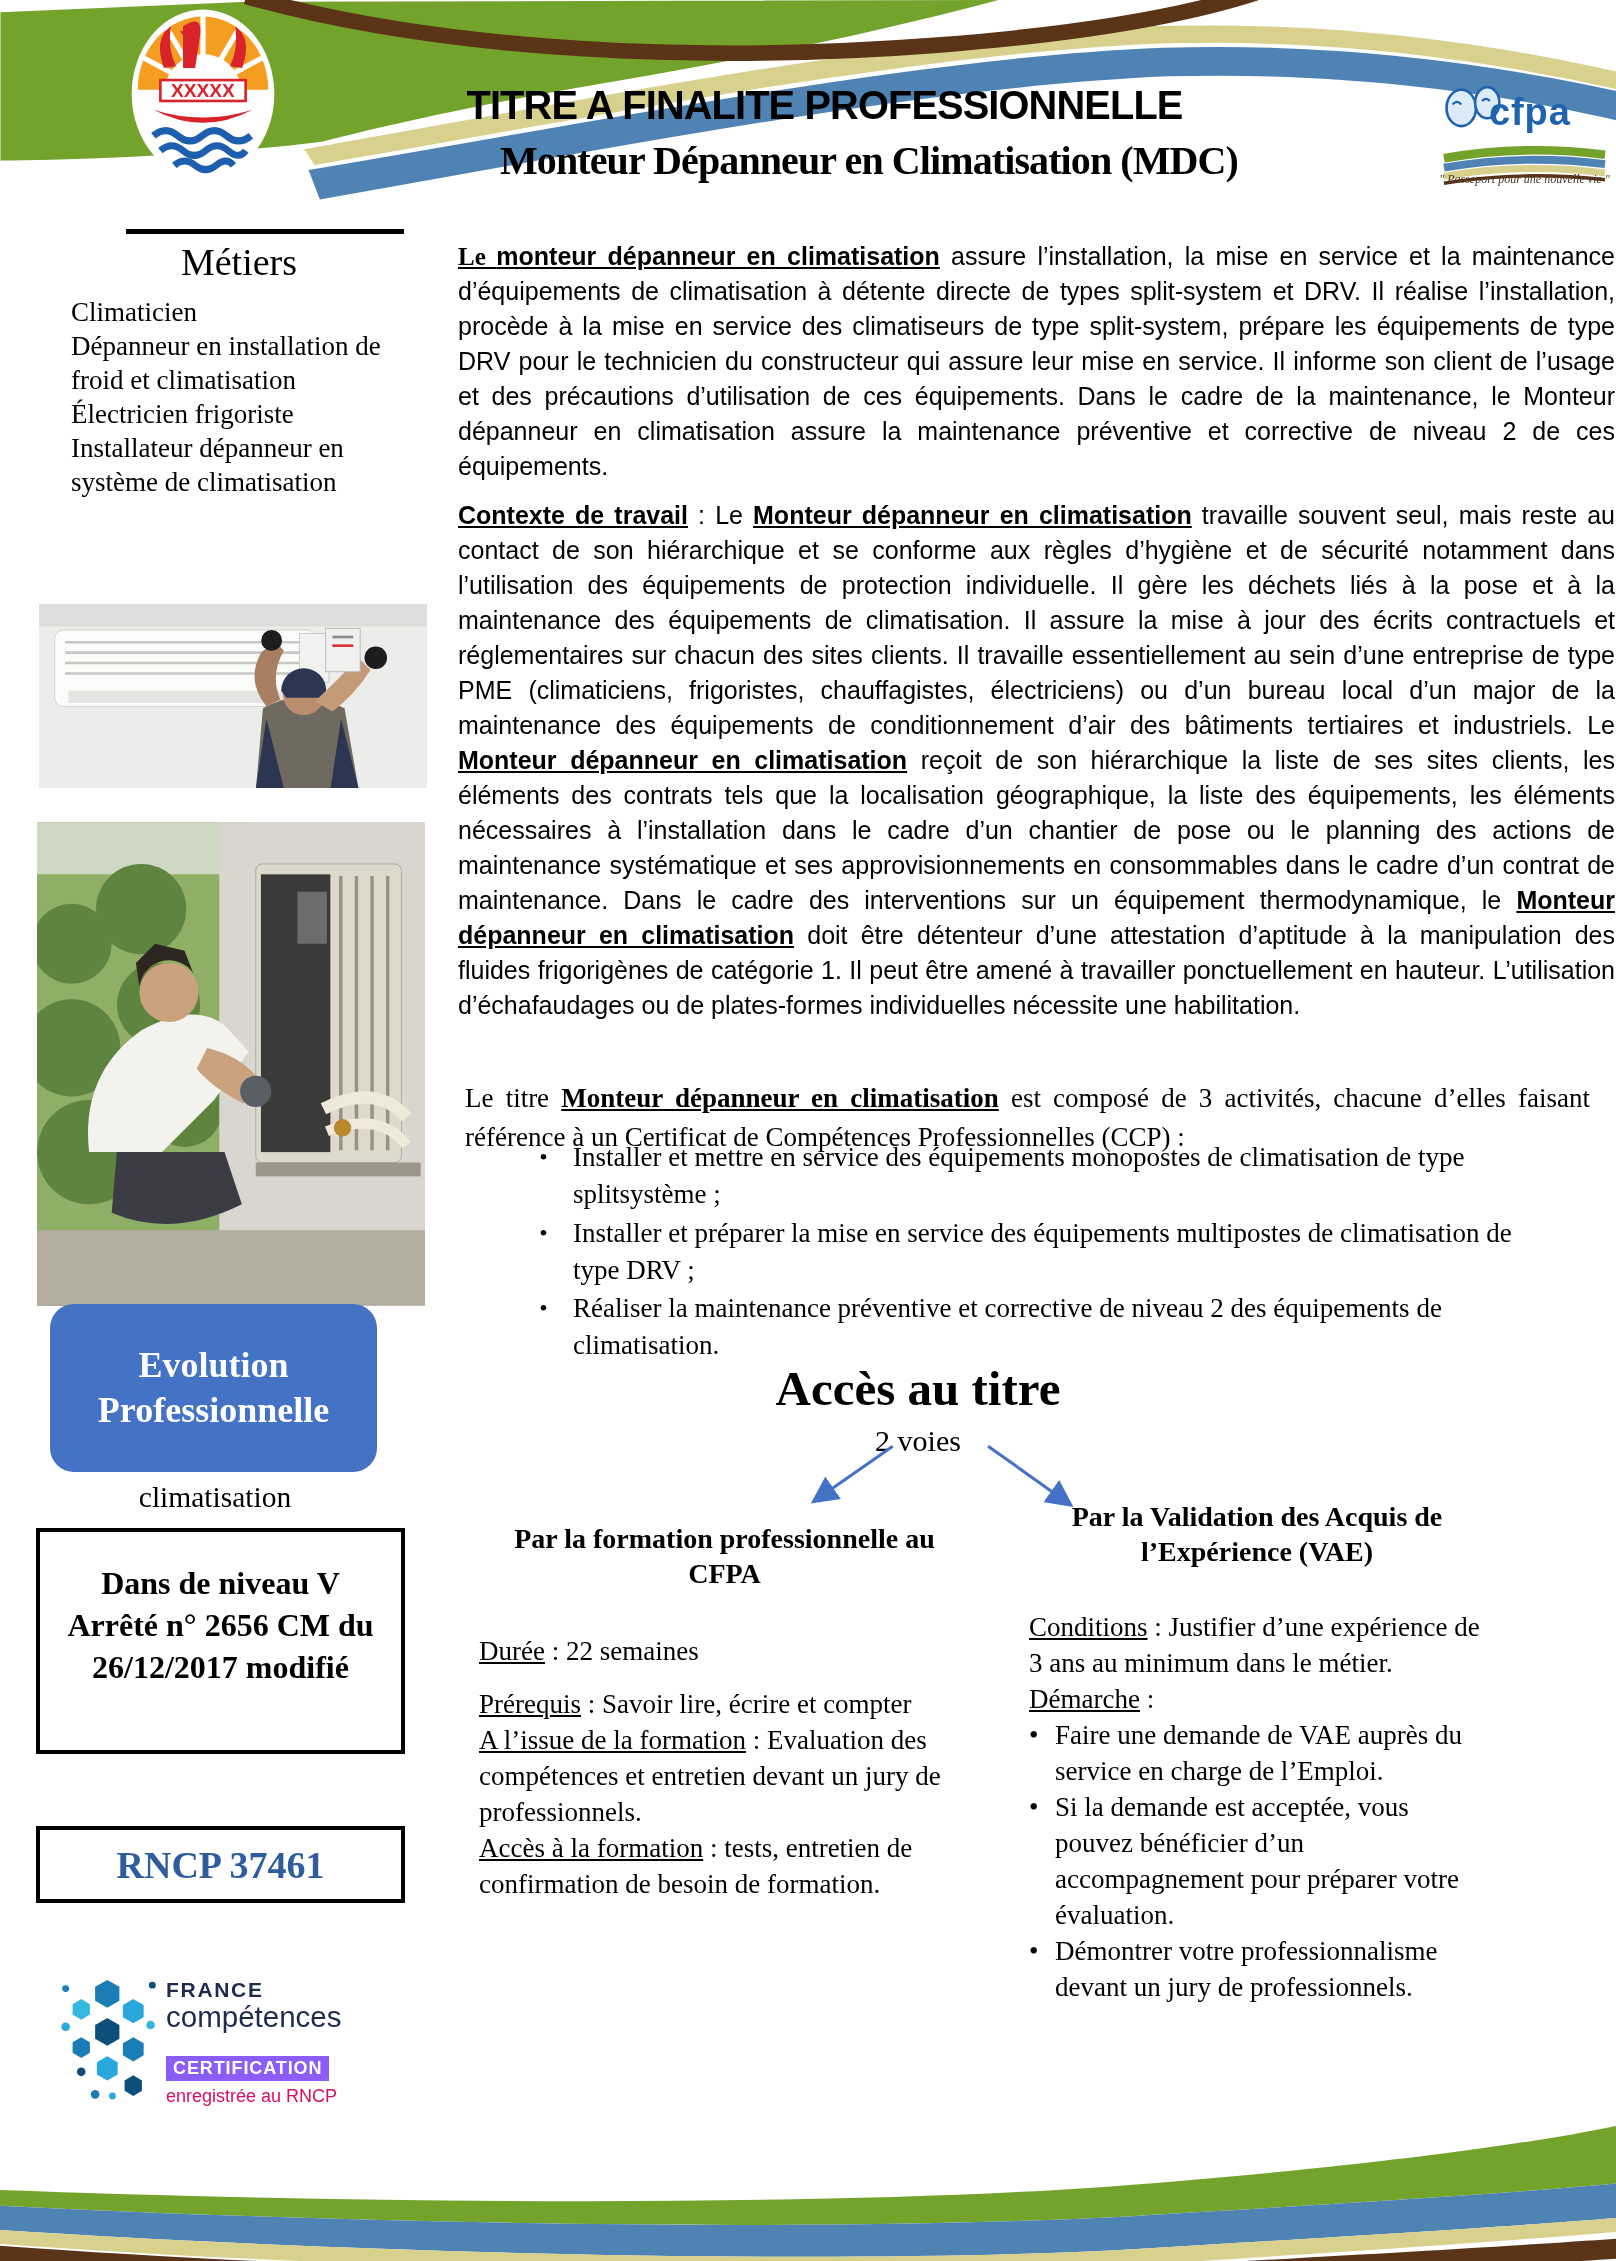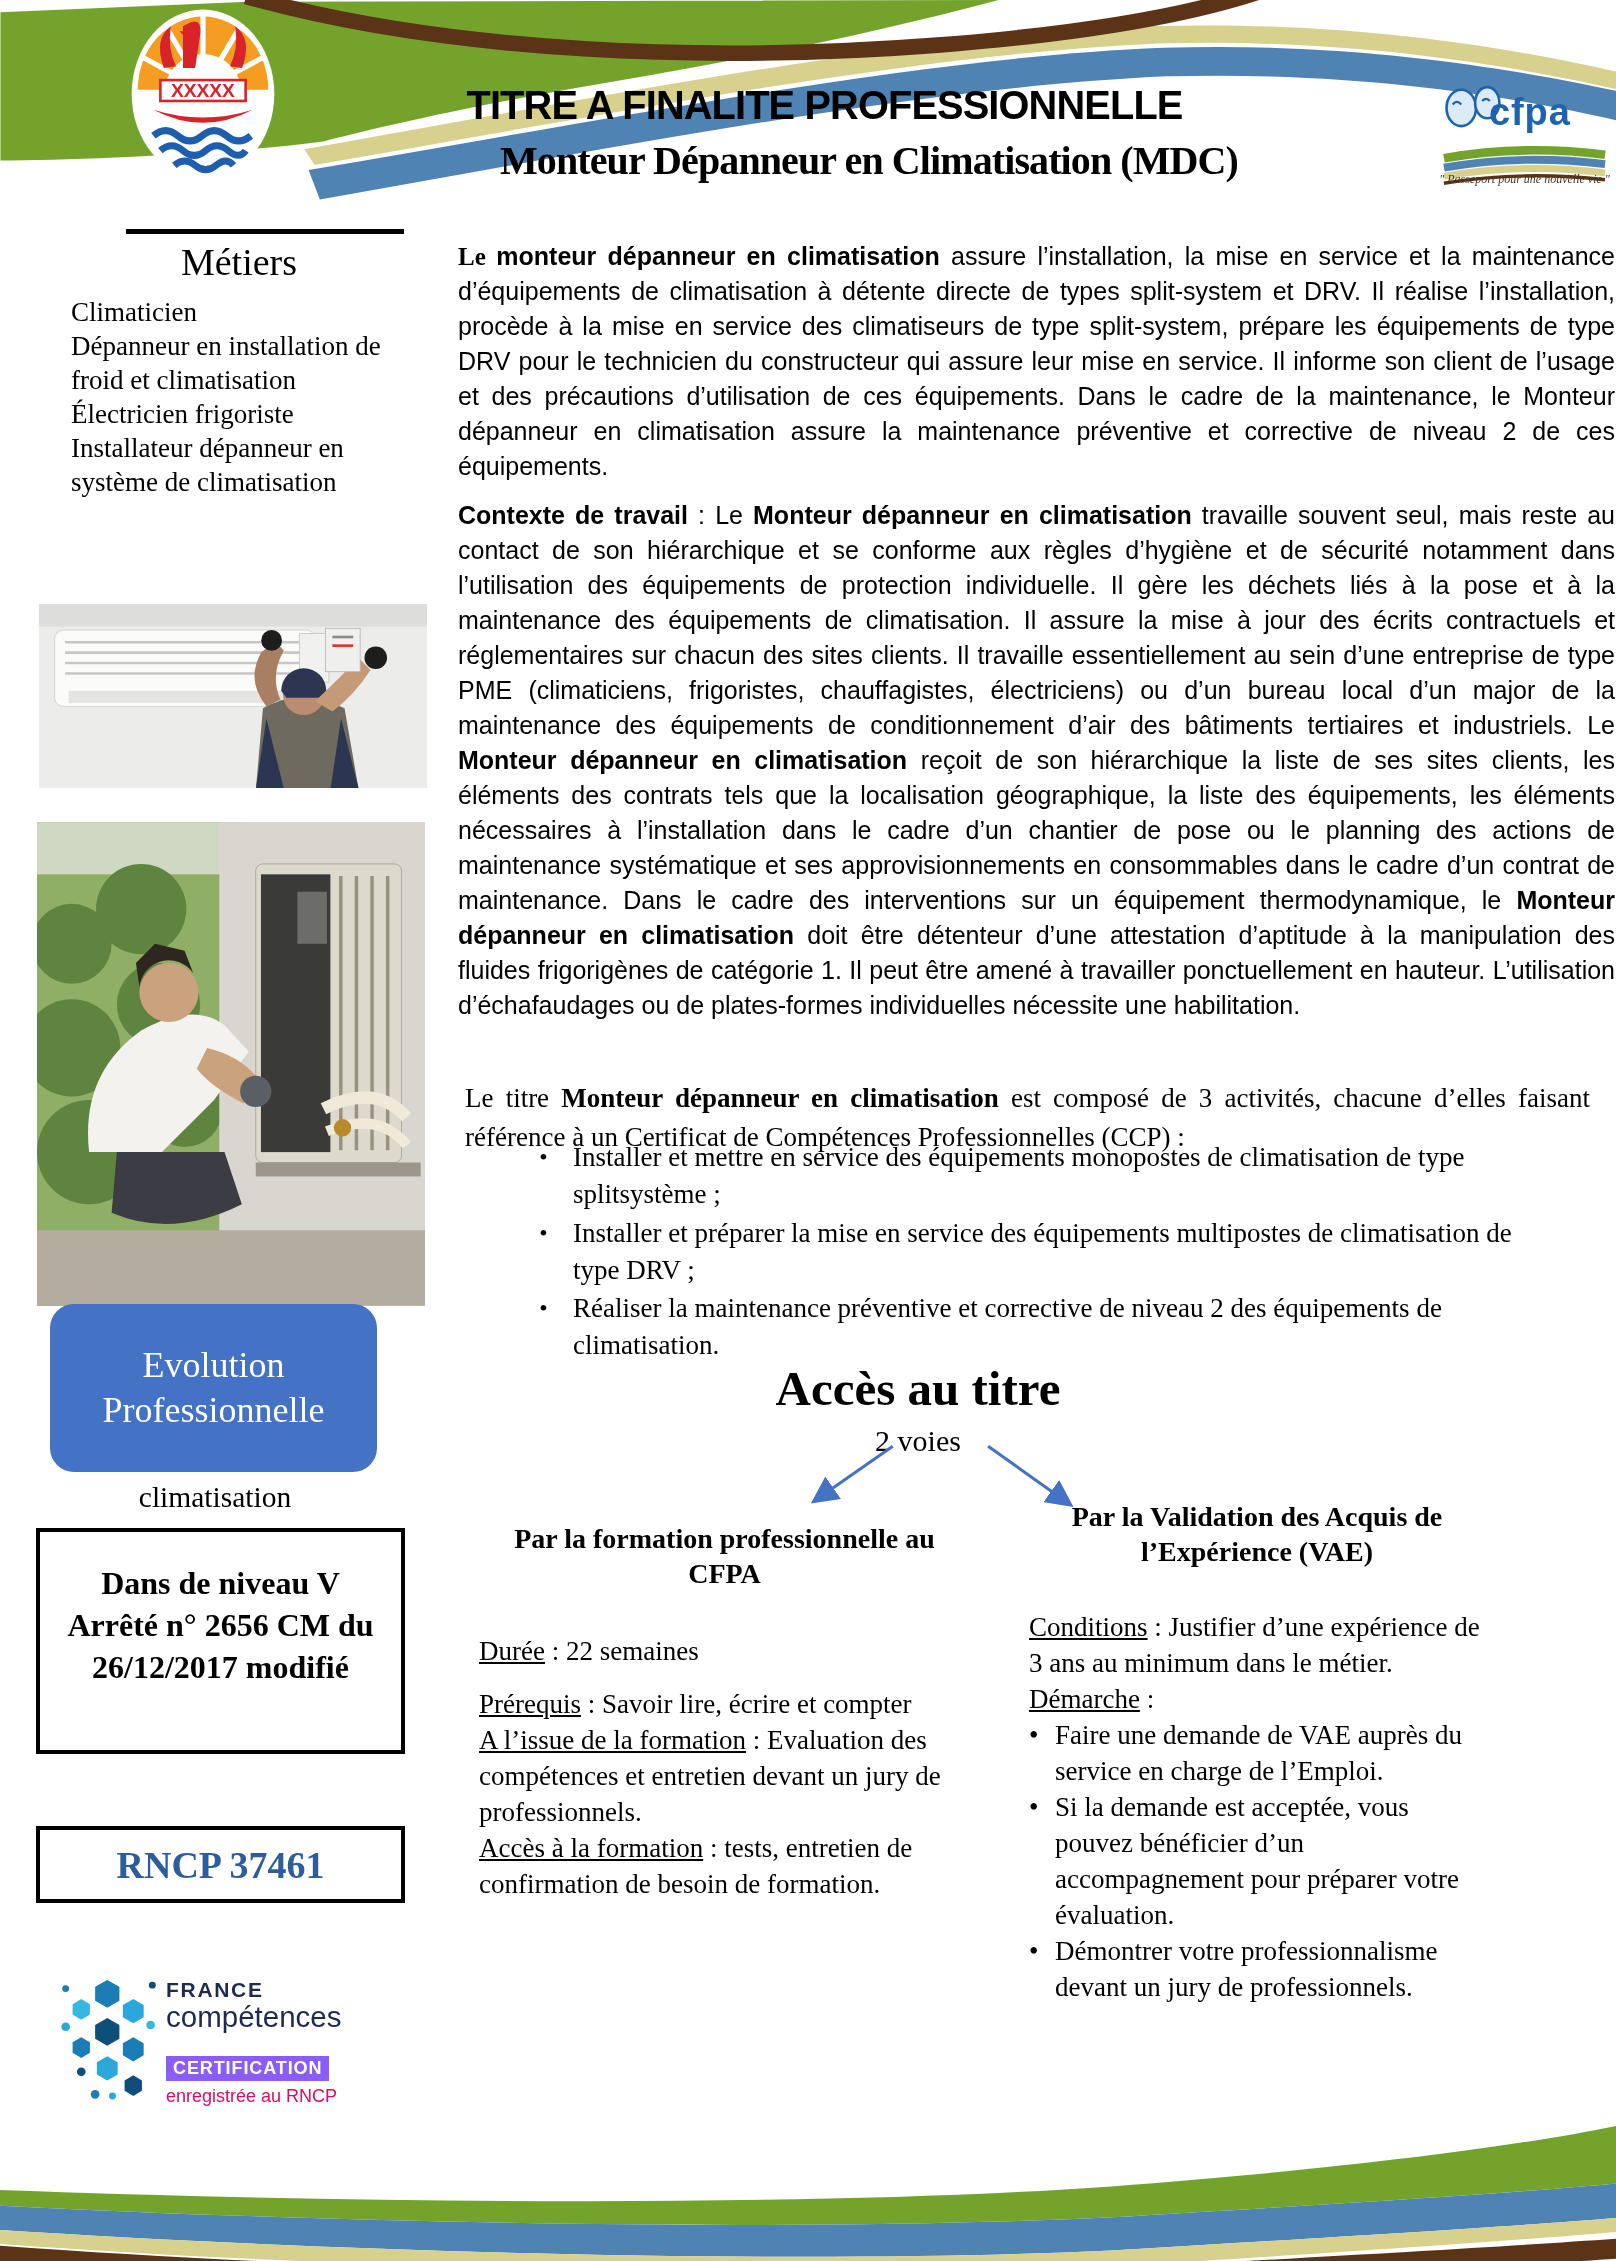--- a/index.html
+++ b/index.html
@@ -1,42 +1,42 @@
 <!DOCTYPE html>
 <html style="font-size:14px"><head>
 <meta charset="utf-8">
 <style>
   html,body{margin:0;padding:0;background:#fff;}
   #page{position:relative;width:1616px;height:2261px;background:#ffffff;overflow:hidden;
         font-family:"Liberation Serif", serif;color:#000;}
   .abs{position:absolute;}
   .sans{font-family:"Liberation Sans", sans-serif;}
   .serif{font-family:"Liberation Serif", serif;}
-  .b{font-weight:bold;}
+  .b{font-weight:bold;text-decoration:underline;}
   .u{text-decoration:underline;}
   .just{text-align:justify;}
   .ctr{text-align:center;}
 
   
   #eyebrow{top:82px;left:347px;width:955px;font-size:41px;font-weight:bold;
            letter-spacing:-0.9px;transform:scaleX(.97);transform-origin:center;}
   #main-title{top:137px;left:122px;width:1494px;font-size:40px;font-weight:bold;letter-spacing:-0.9px;}
   #cfpa{top:75px;left:1435px;width:179px;height:123px;}
   #cfpa .word{position:absolute;top:15.6px;left:54px;font-size:38px;font-weight:bold;color:#1f63ae;
               font-family:"Liberation Sans",sans-serif;letter-spacing:0.9px;}
   #cfpa .tagline{position:absolute;top:97px;left:0;width:179px;text-align:center;
                  font-style:italic;font-size:12px;color:#473522;}
 
   
   #metiers-line{top:229px;left:126px;width:278px;height:5.2px;background:#000;}
   #metiers-title{top:240px;left:69px;width:340px;font-size:38px;}
   #metiers-list{top:295px;left:71px;width:347px;font-size:27px;line-height:34px;}
   .photo{border:0;}
   #evo-box{top:1304px;left:50px;width:327px;height:168px;background:#4472c4;border-radius:24px;
-           color:#fff;font-size:36px;font-weight:normal;display:flex;align-items:center;justify-content:center;line-height:1.25;}
+           color:#fff;font-size:36px;font-weight:bold;display:flex;align-items:center;justify-content:center;line-height:1.25;}
   #evo-caption{top:1481px;left:50px;width:330px;font-size:29.5px;}
   #level-box{top:1528px;left:36px;width:361px;height:188px;border:4.3px solid #000;
              font-size:32px;font-weight:bold;line-height:42px;padding-top:29.5px;box-sizing:content-box;}
   #rncp-box{top:1826px;left:36px;width:361px;height:69px;border:4.3px solid #000;
             font-size:38px;font-weight:bold;color:#2e5d9e;display:flex;align-items:center;justify-content:center;}
   #fc-logo{top:1964px;left:57px;width:330px;height:156px;}
   #fc-text{position:absolute;left:109px;top:14px;font-family:"Liberation Sans",sans-serif;}
   #fc-l1{font-size:21px;letter-spacing:1.7px;color:#1e2b4f;font-weight:bold;}
   #fc-l2{font-size:29.5px;font-weight:normal;color:#1e2b4f;margin-top:-1.7px;}
   #fc-l3{display:inline-block;background:#8b5cf6;color:#fff;font-size:18px;font-weight:bold;

